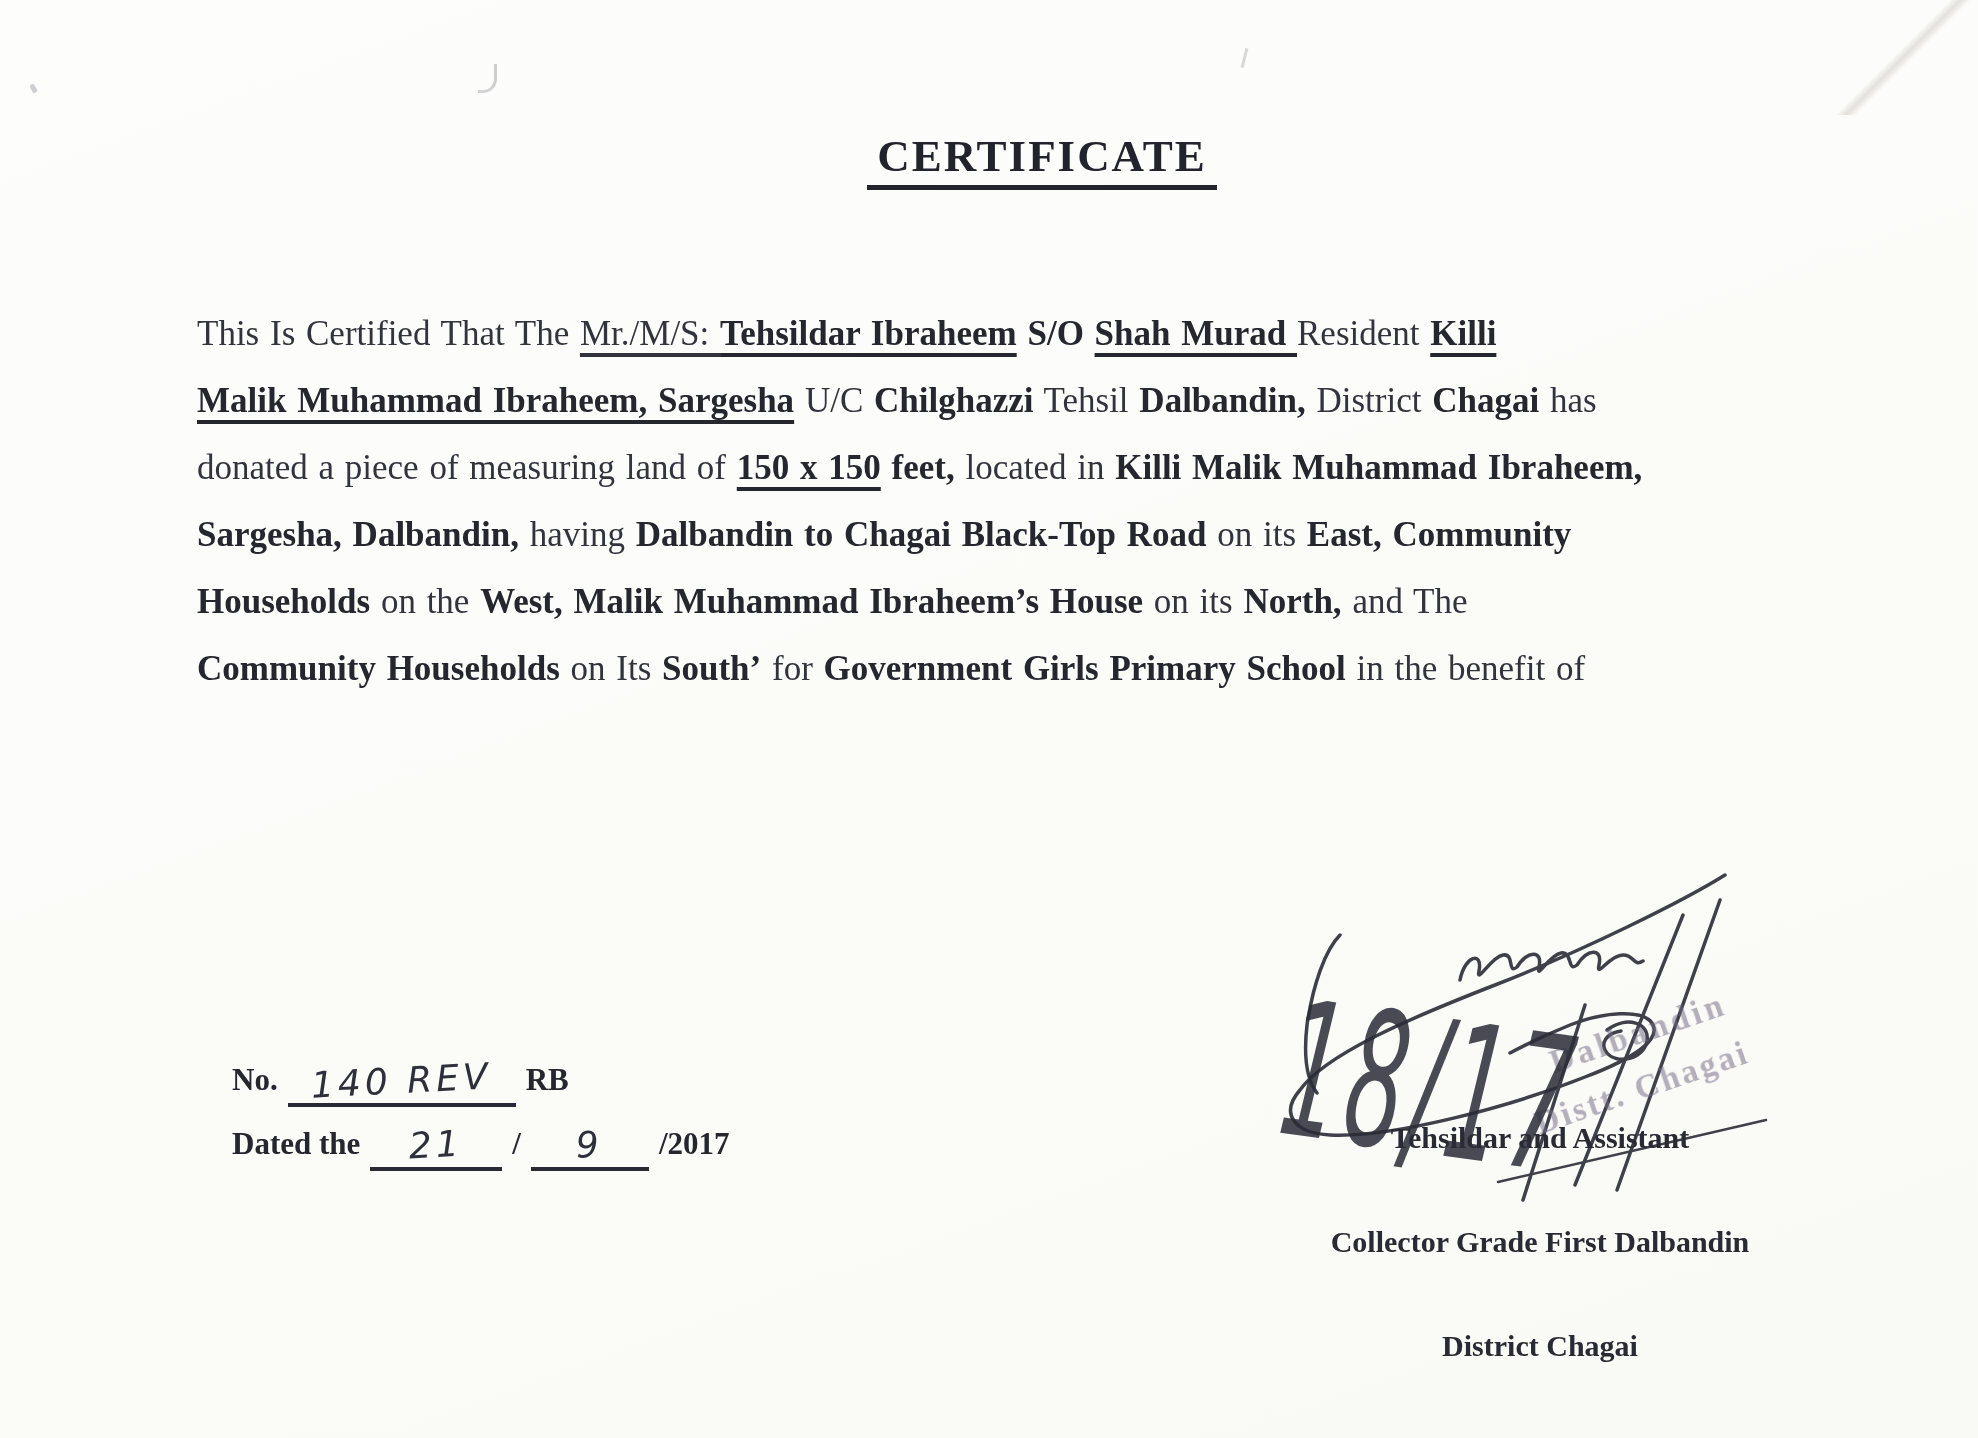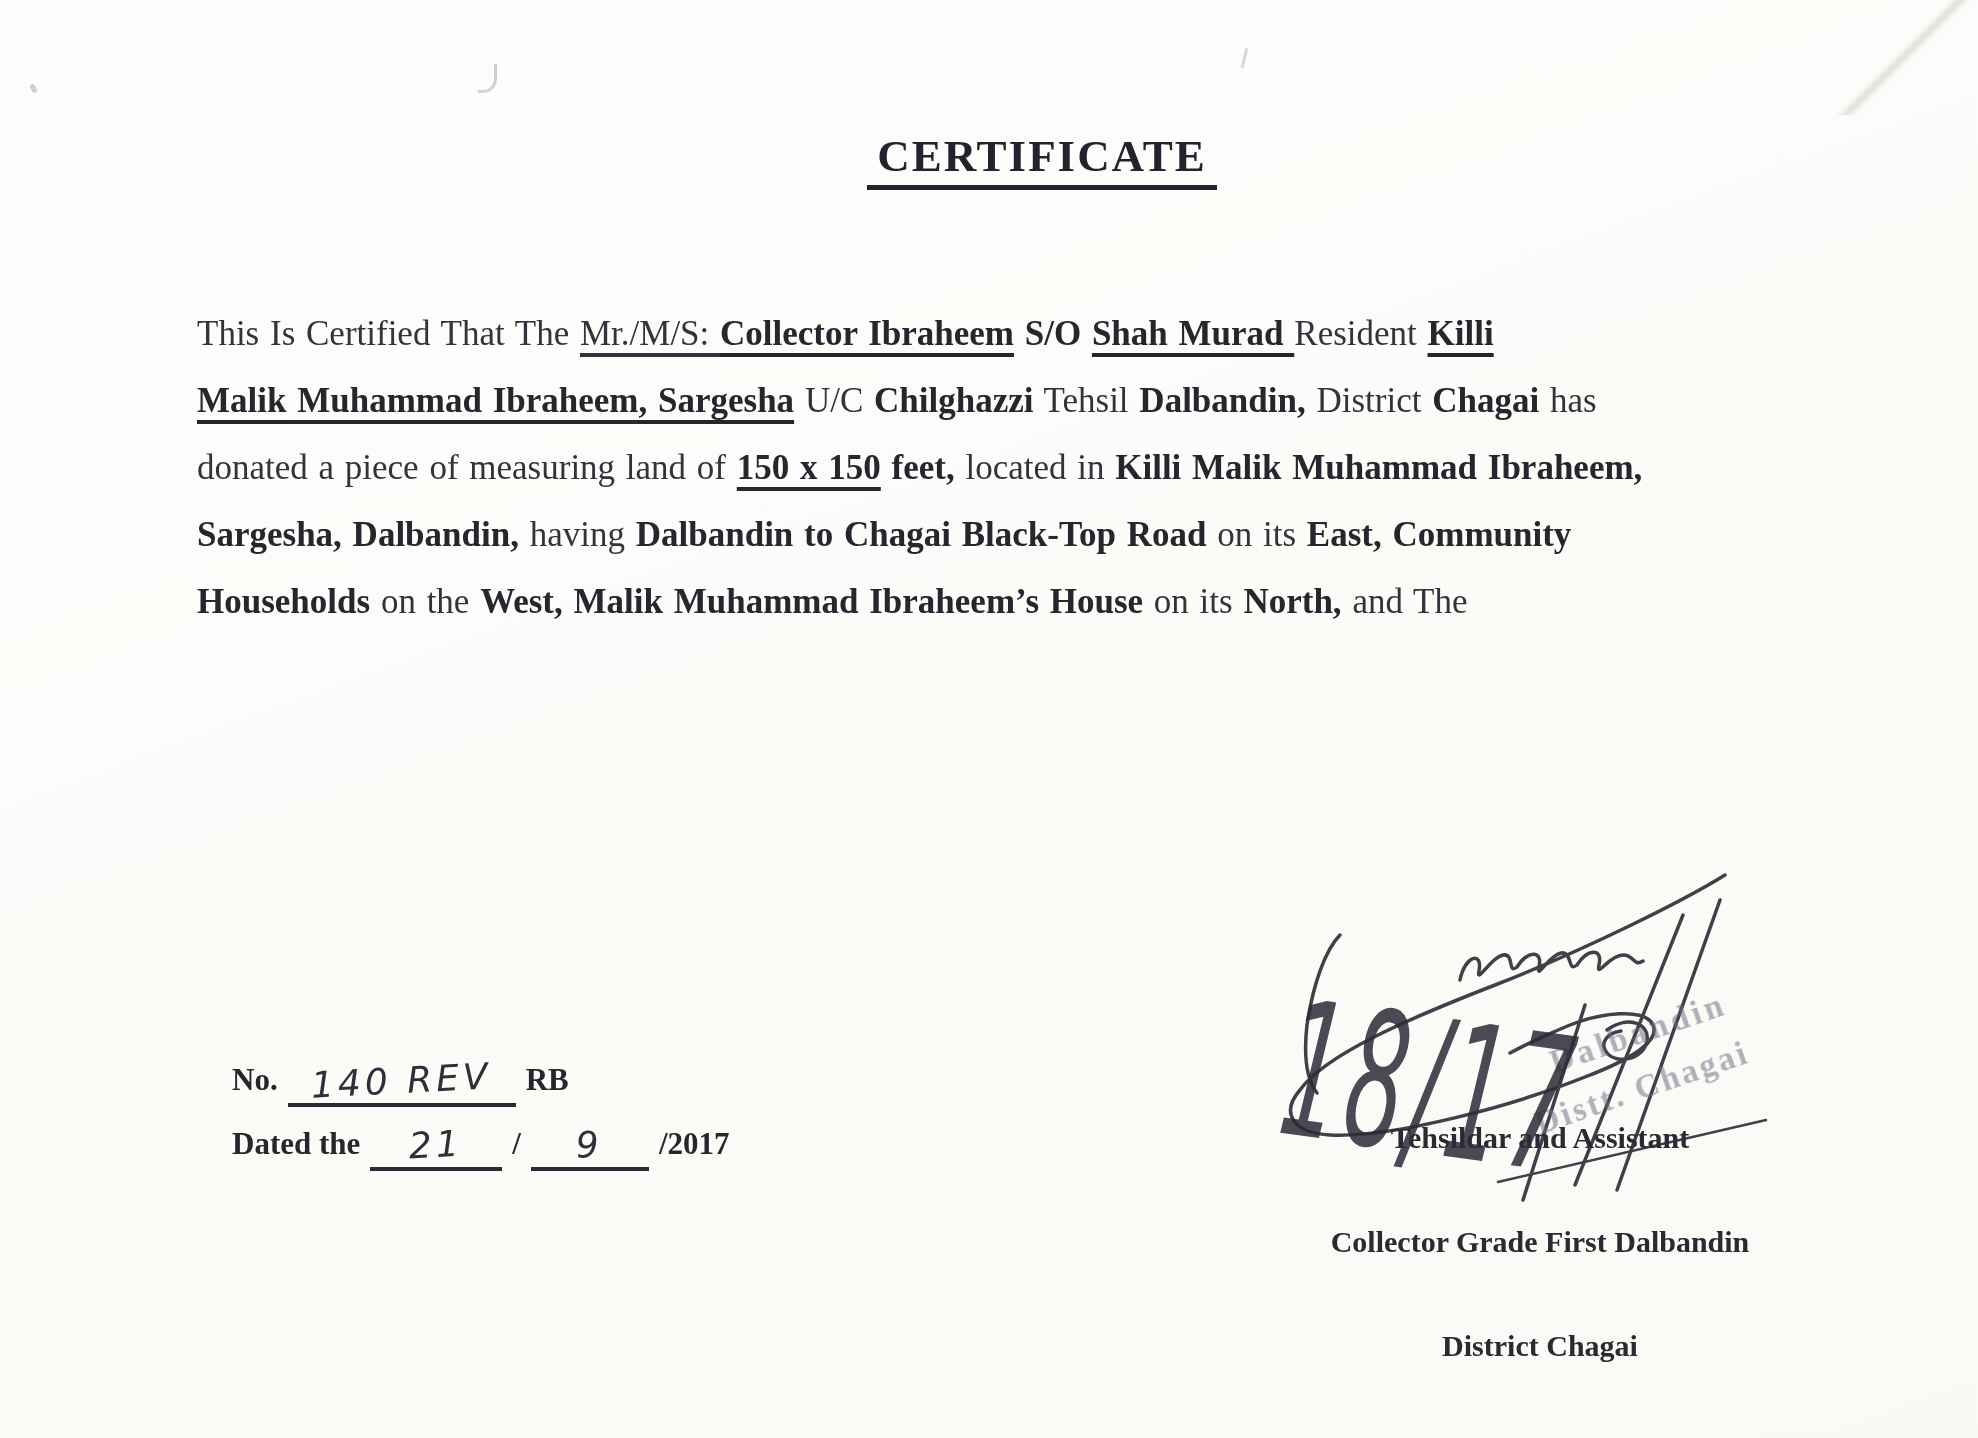--- a/index.html
+++ b/index.html
@@ -101,25 +101,26 @@
   <div class="crease"></div>
   <div class="speck1"></div>
   <div class="speck2"></div>
   <div class="speck3"></div>
 
   <div class="title-wrap">
     <span class="title">CERTIFICATE</span>
   </div>
 
   <div class="body-block">
-      <div class="body-line"><span>This Is Certified That The </span><span class="u">Mr./M/S: </span><span class="b u">Collector Ibraheem</span><span> </span><span class="b">S/O</span><span> </span><span class="b u">Shah Murad </span><span>Resident </span><span class="b u">Killi</span></div>
+      <div class="body-line"><span>This Is Certified That The </span><span class="u">Mr./M/S: </span><span class="b u">Tehsildar Ibraheem</span><span> </span><span class="b">S/O</span><span> </span><span class="b u">Shah Murad </span><span>Resident </span><span class="b u">Killi</span></div>
       <div class="body-line"><span class="b u">Malik Muhammad Ibraheem, Sargesha</span><span> U/C </span><span class="b">Chilghazzi</span><span> Tehsil </span><span class="b">Dalbandin,</span><span> District </span><span class="b">Chagai</span><span> has</span></div>
       <div class="body-line"><span>donated a piece of measuring land of </span><span class="b u">150 x 150</span><span class="b"> feet,</span><span> located in </span><span class="b">Killi Malik Muhammad Ibraheem,</span></div>
       <div class="body-line"><span class="b">Sargesha, Dalbandin,</span><span> having </span><span class="b">Dalbandin to Chagai Black-Top Road</span><span> on its </span><span class="b">East, Community</span></div>
       <div class="body-line"><span class="b">Households</span><span> on the </span><span class="b">West,</span><span> </span><span class="b">Malik Muhammad Ibraheem’s House</span><span> on its </span><span class="b">North,</span><span> and The</span></div>
+      <div class="body-line"><span class="b">Community Households</span><span> on Its </span><span class="b">South’</span><span> for </span><span class="b">Government Girls Primary School</span><span> in the benefit of</span></div>
     </div>
 
   <div class="ref-block">
     <div class="ref-row">
       <span>No.</span>
       <span class="blank no-blank"><span class="handwriting">140 REV</span></span>
       <span>RB</span>
     </div>
     <div class="ref-row">
       <span>Dated the</span>

